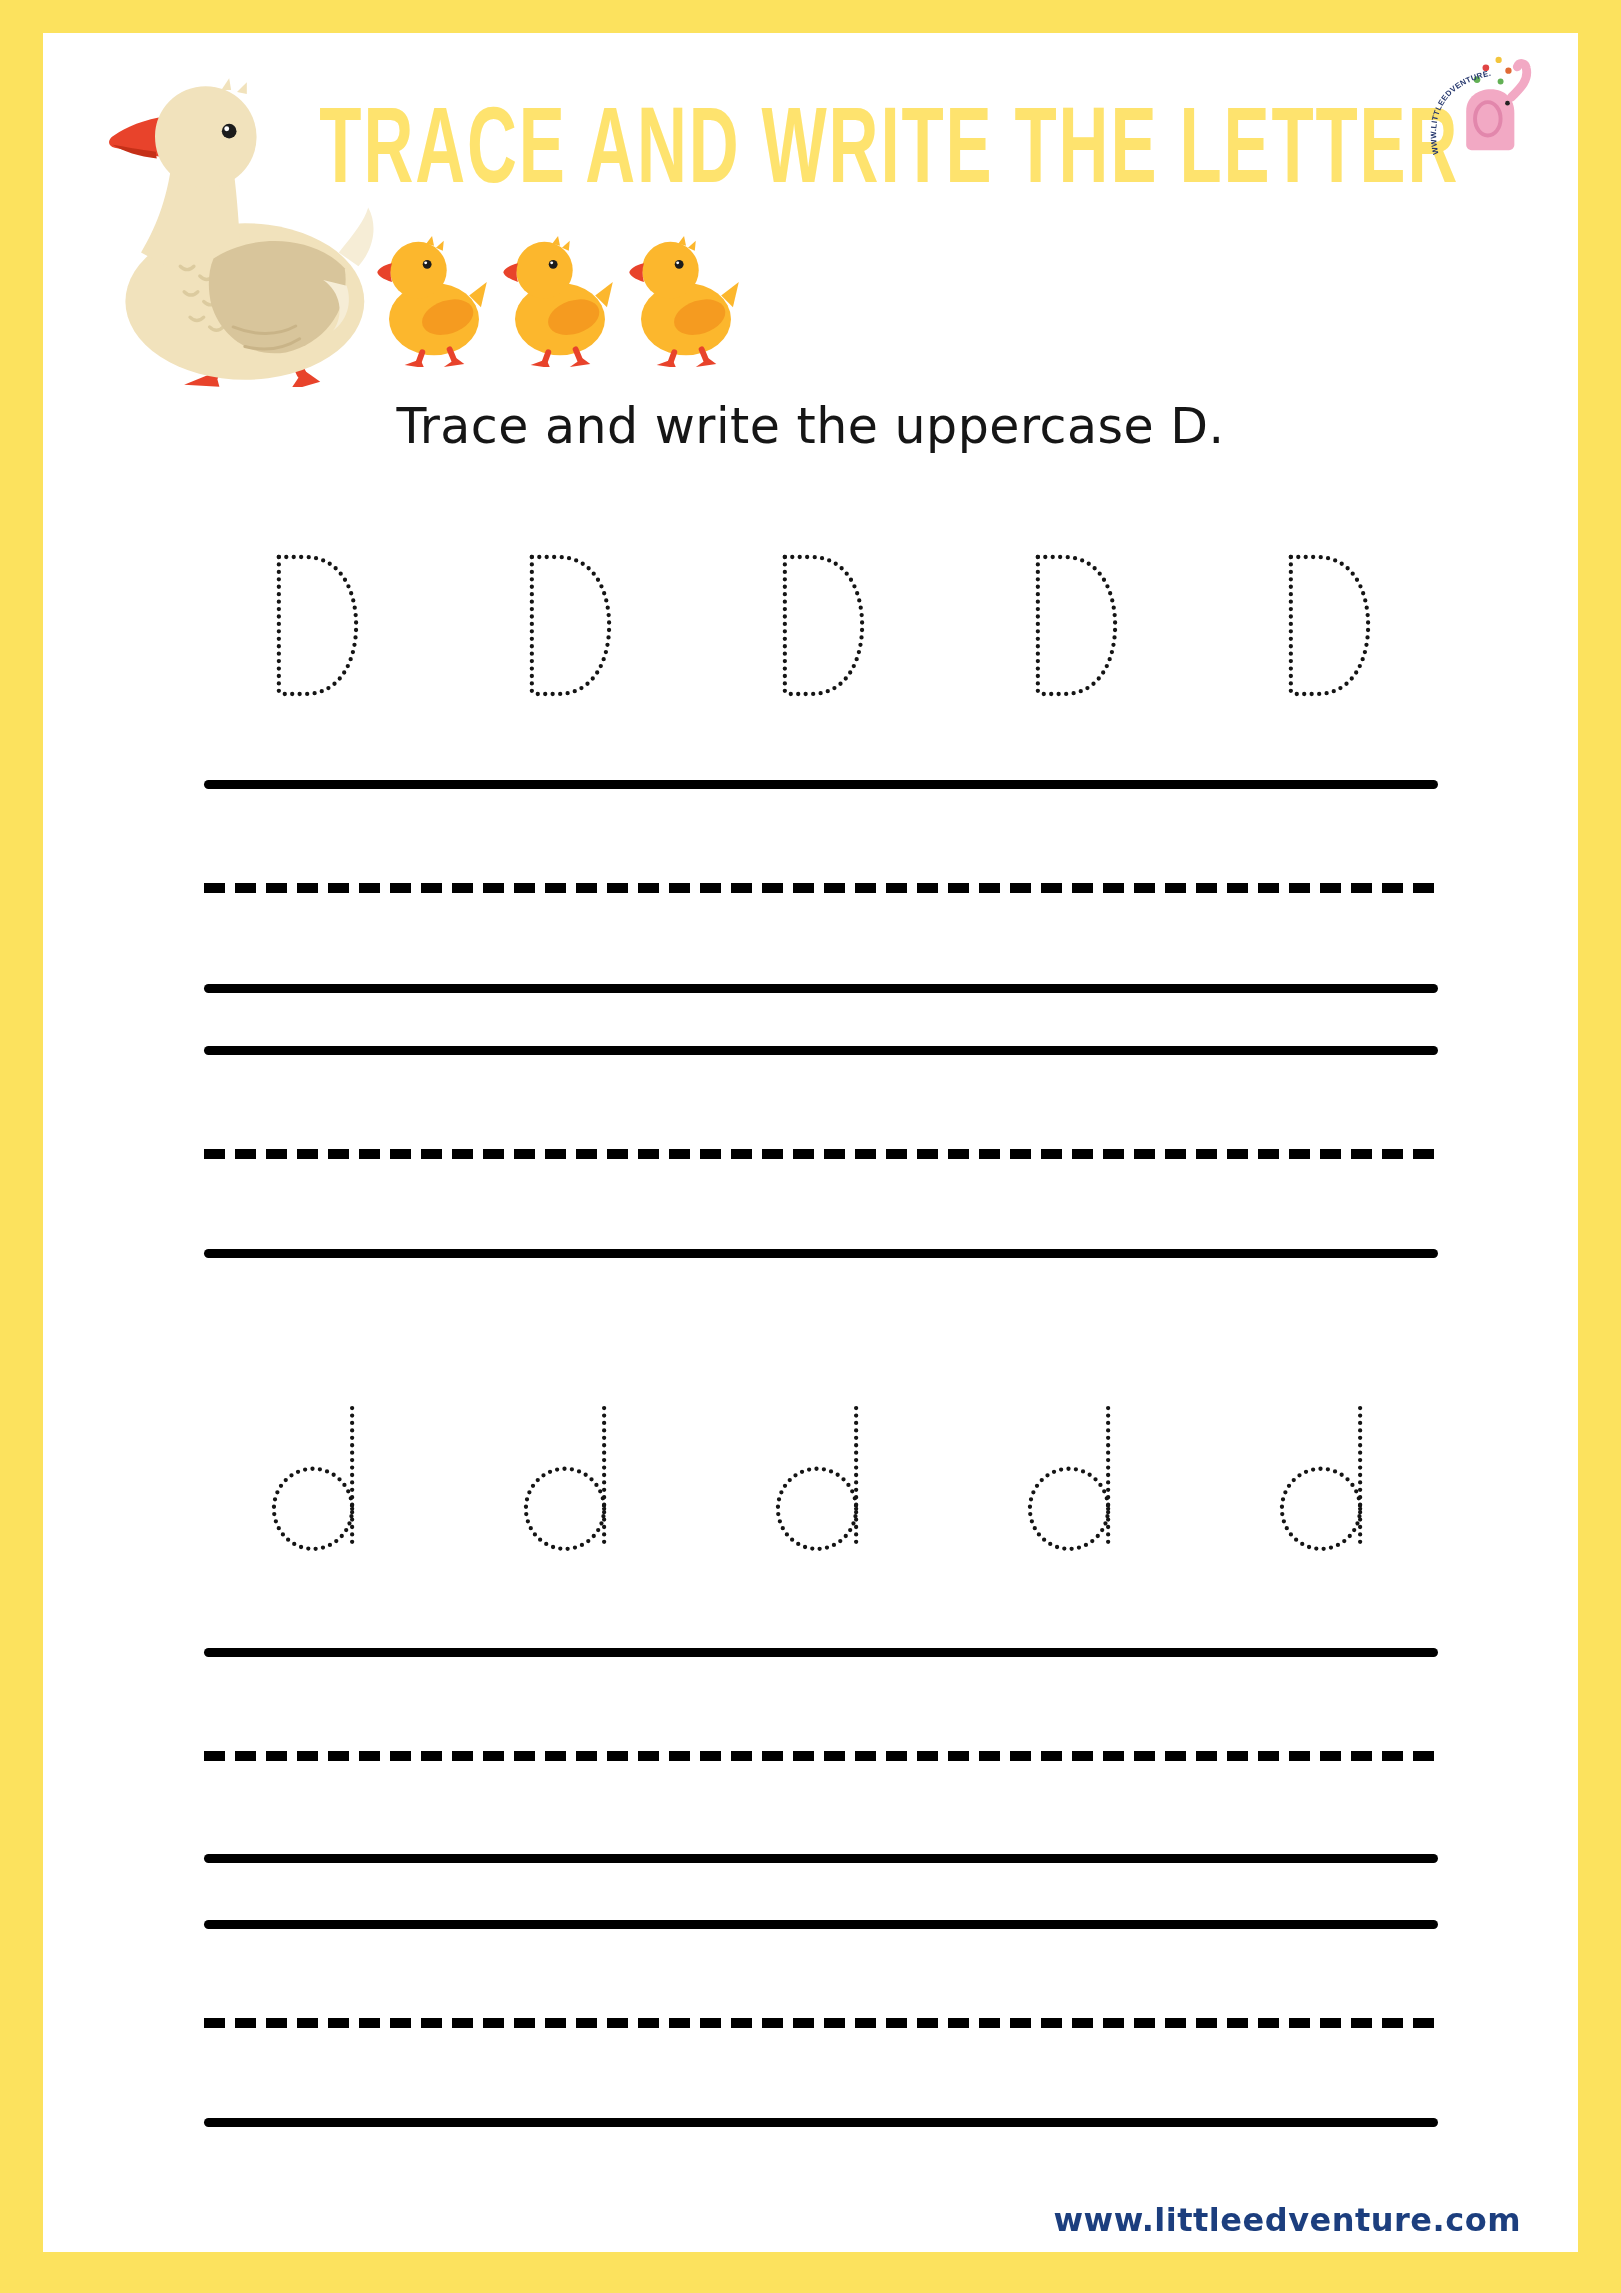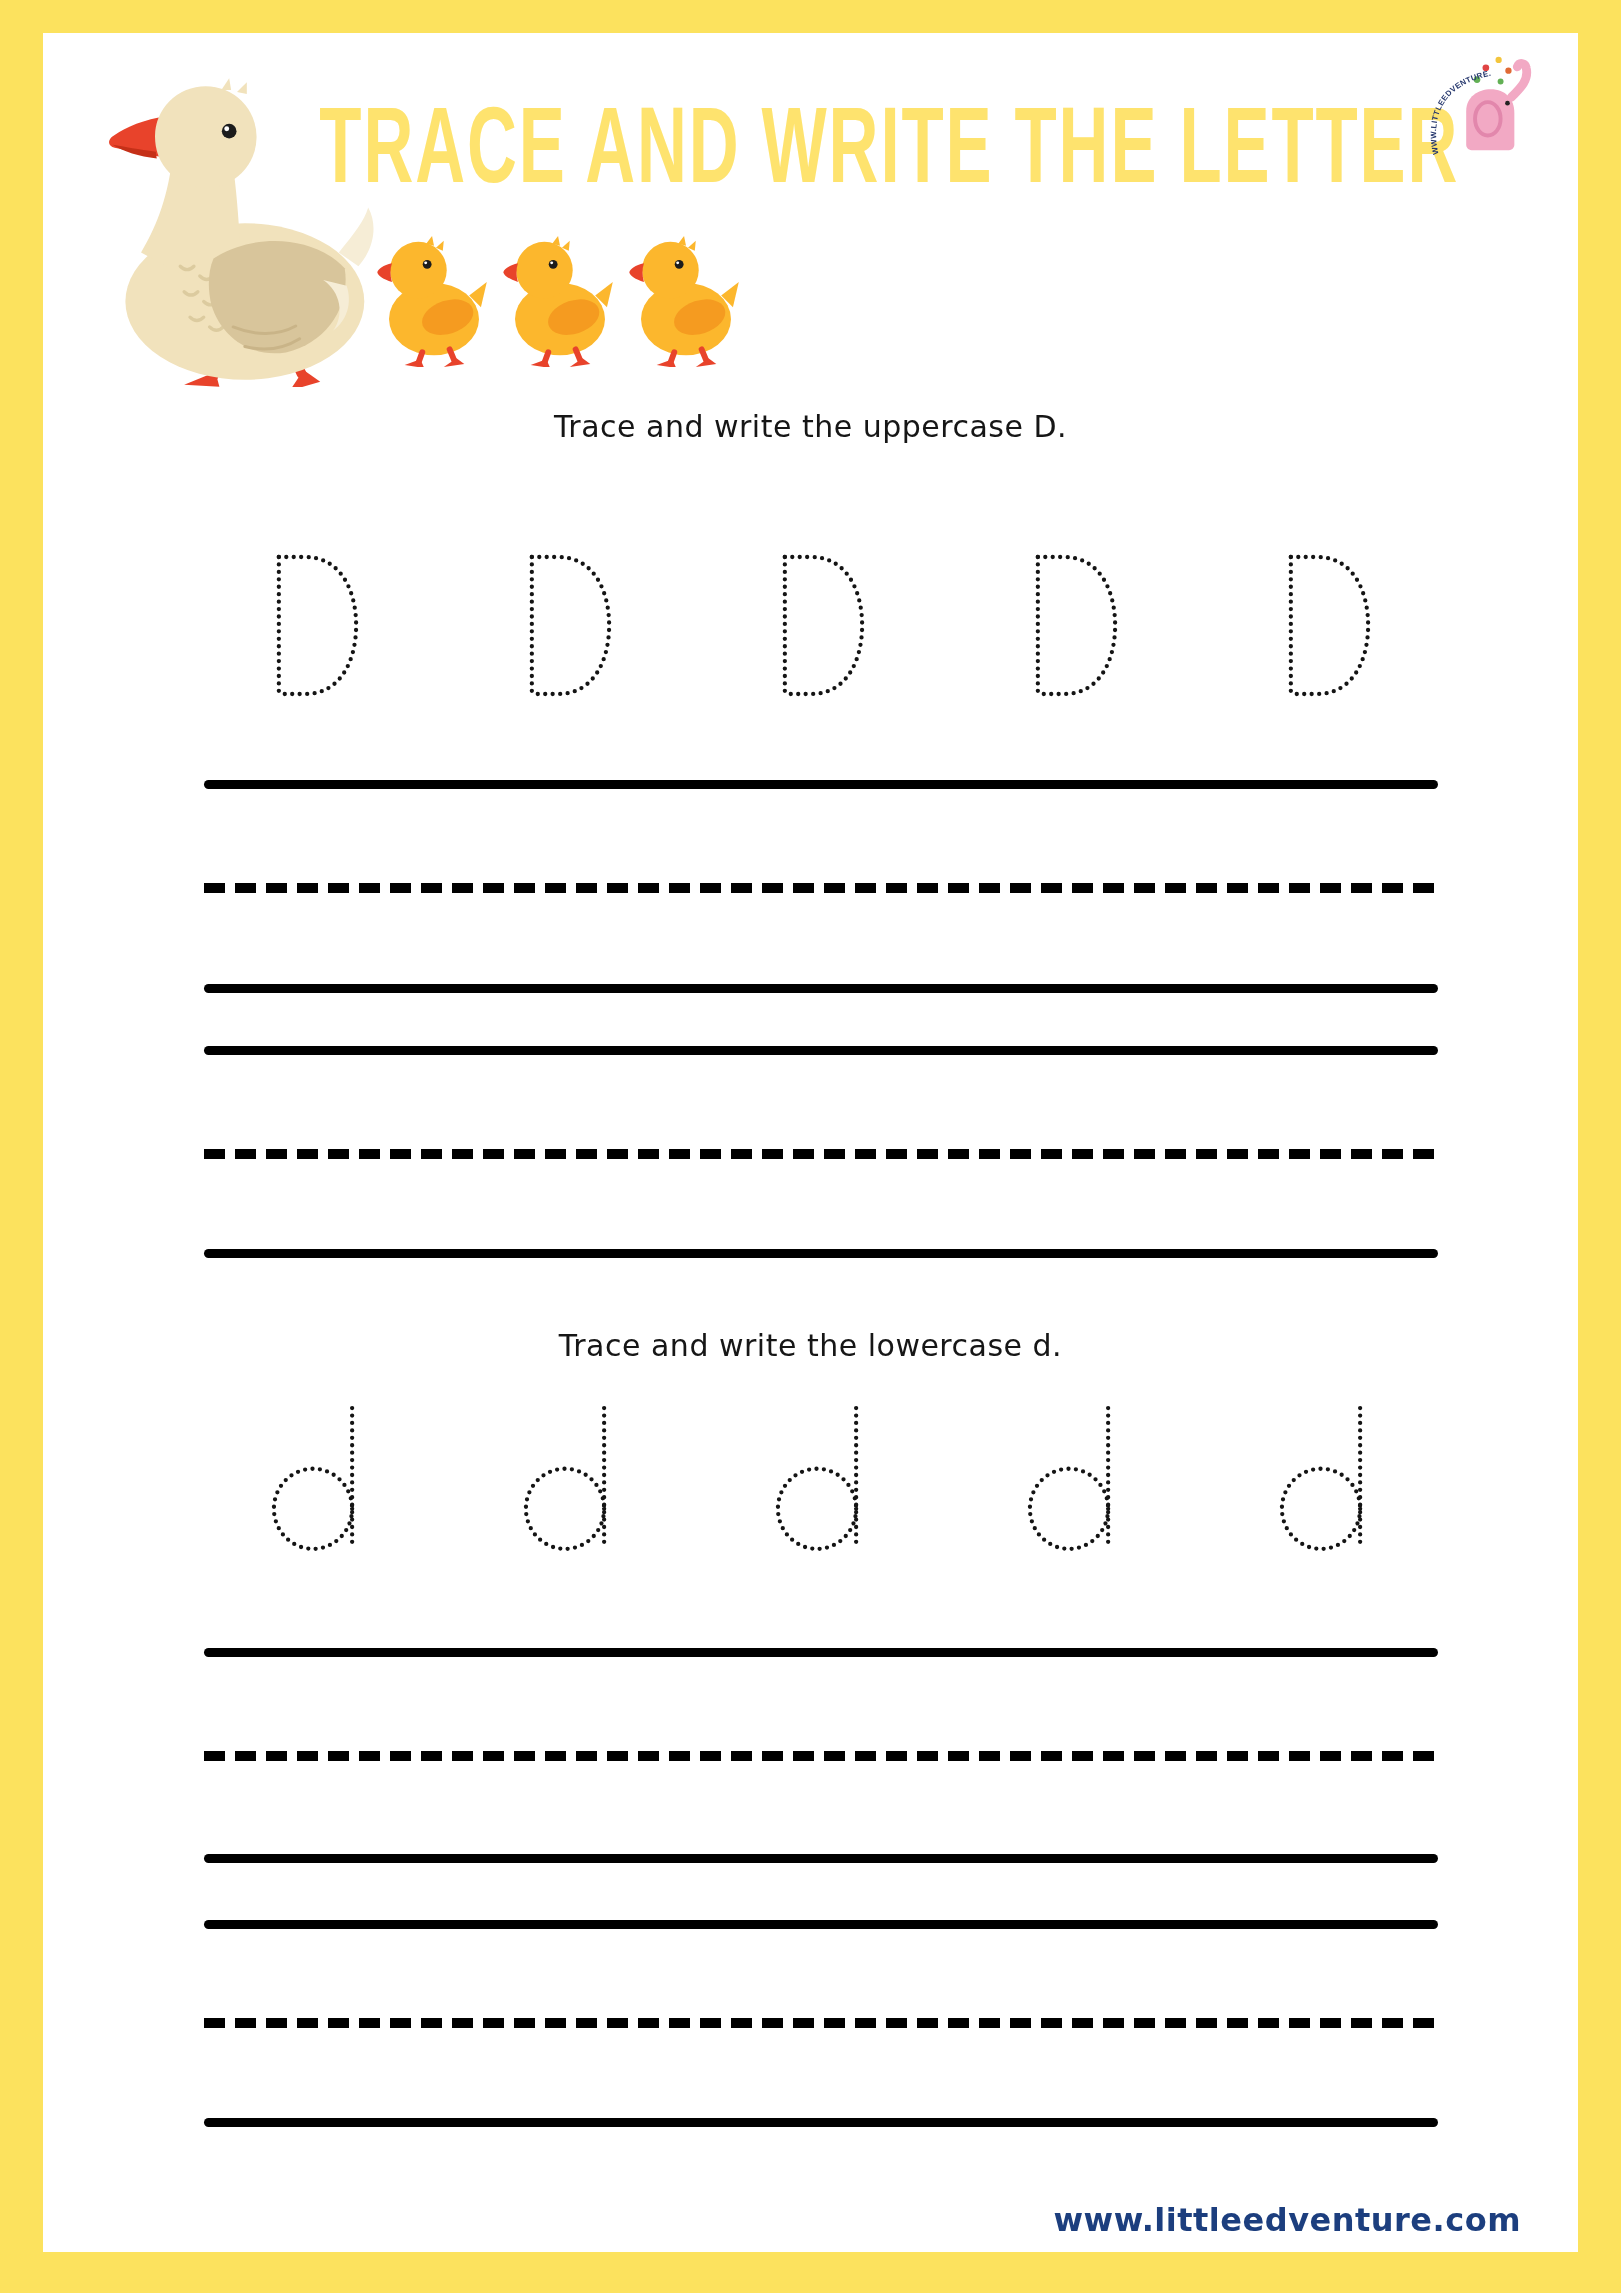--- a/index.html
+++ b/index.html
@@ -36,21 +36,21 @@
     font-weight:bold;font-size:108px;line-height:110px;
     letter-spacing:2.9px;
     color:var(--title);
     transform:scaleX(0.64);
     transform-origin:50% 50%;
   }
 
   .instruction{
     position:absolute;left:0;right:0;
     text-align:center;
-    font-size:30px;line-height:53px;letter-spacing:0.5px;
+    font-size:49px;line-height:53px;letter-spacing:0.5px;
     color:var(--text);
   }
   .instruction.upper{top:367px;}
   .instruction.lower{top:1286px;}
 
   .trace-row{position:absolute;display:flex;}
   .trace-row.upper{left:229px;top:518px;gap:163px;}
   .trace-row.lower{left:227px;top:1371px;gap:164px;}
   .trace-letter .dotted{
     fill:none;stroke:var(--trace-dots);
@@ -224,21 +224,20 @@
 
   <div class="lines-wrap upper">
       <div class="wline solid" style="top: 0px;"></div>
       <div class="wline dashed" style="top: 103px;"></div>
       <div class="wline solid" style="top: 204px;"></div>
       <div class="wline solid" style="top: 266px;"></div>
       <div class="wline dashed" style="top: 369px;"></div>
       <div class="wline solid" style="top: 469px;"></div>
     </div>
 
-  <div class="instruction lower">Trace and write the lowercase d.</div>
 
   <div class="trace-row lower">
       <svg class="trace-letter" width="88" height="149" viewBox="0 0 90 152">
     <ellipse class="dotted" cx="44" cy="107" rx="40" ry="41"></ellipse>
     <path class="dotted" d="M84 4 L84 148"></path>
   </svg>
       <svg class="trace-letter" width="88" height="149" viewBox="0 0 90 152">
     <ellipse class="dotted" cx="44" cy="107" rx="40" ry="41"></ellipse>
     <path class="dotted" d="M84 4 L84 148"></path>
   </svg>

